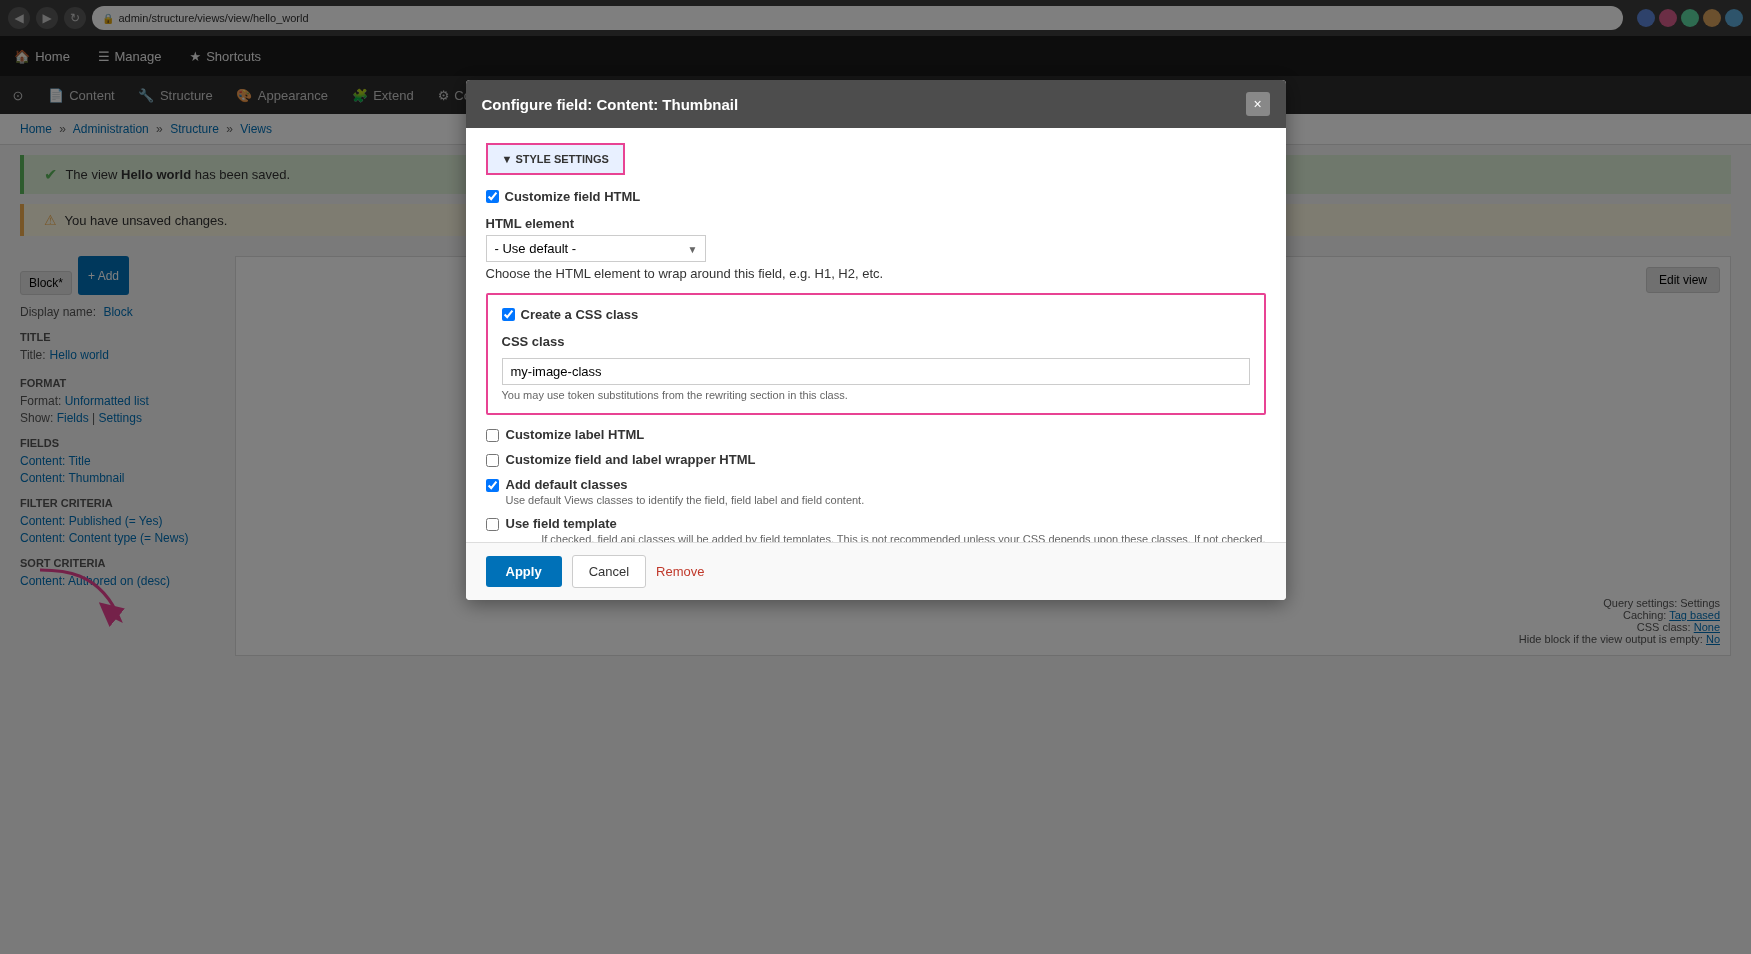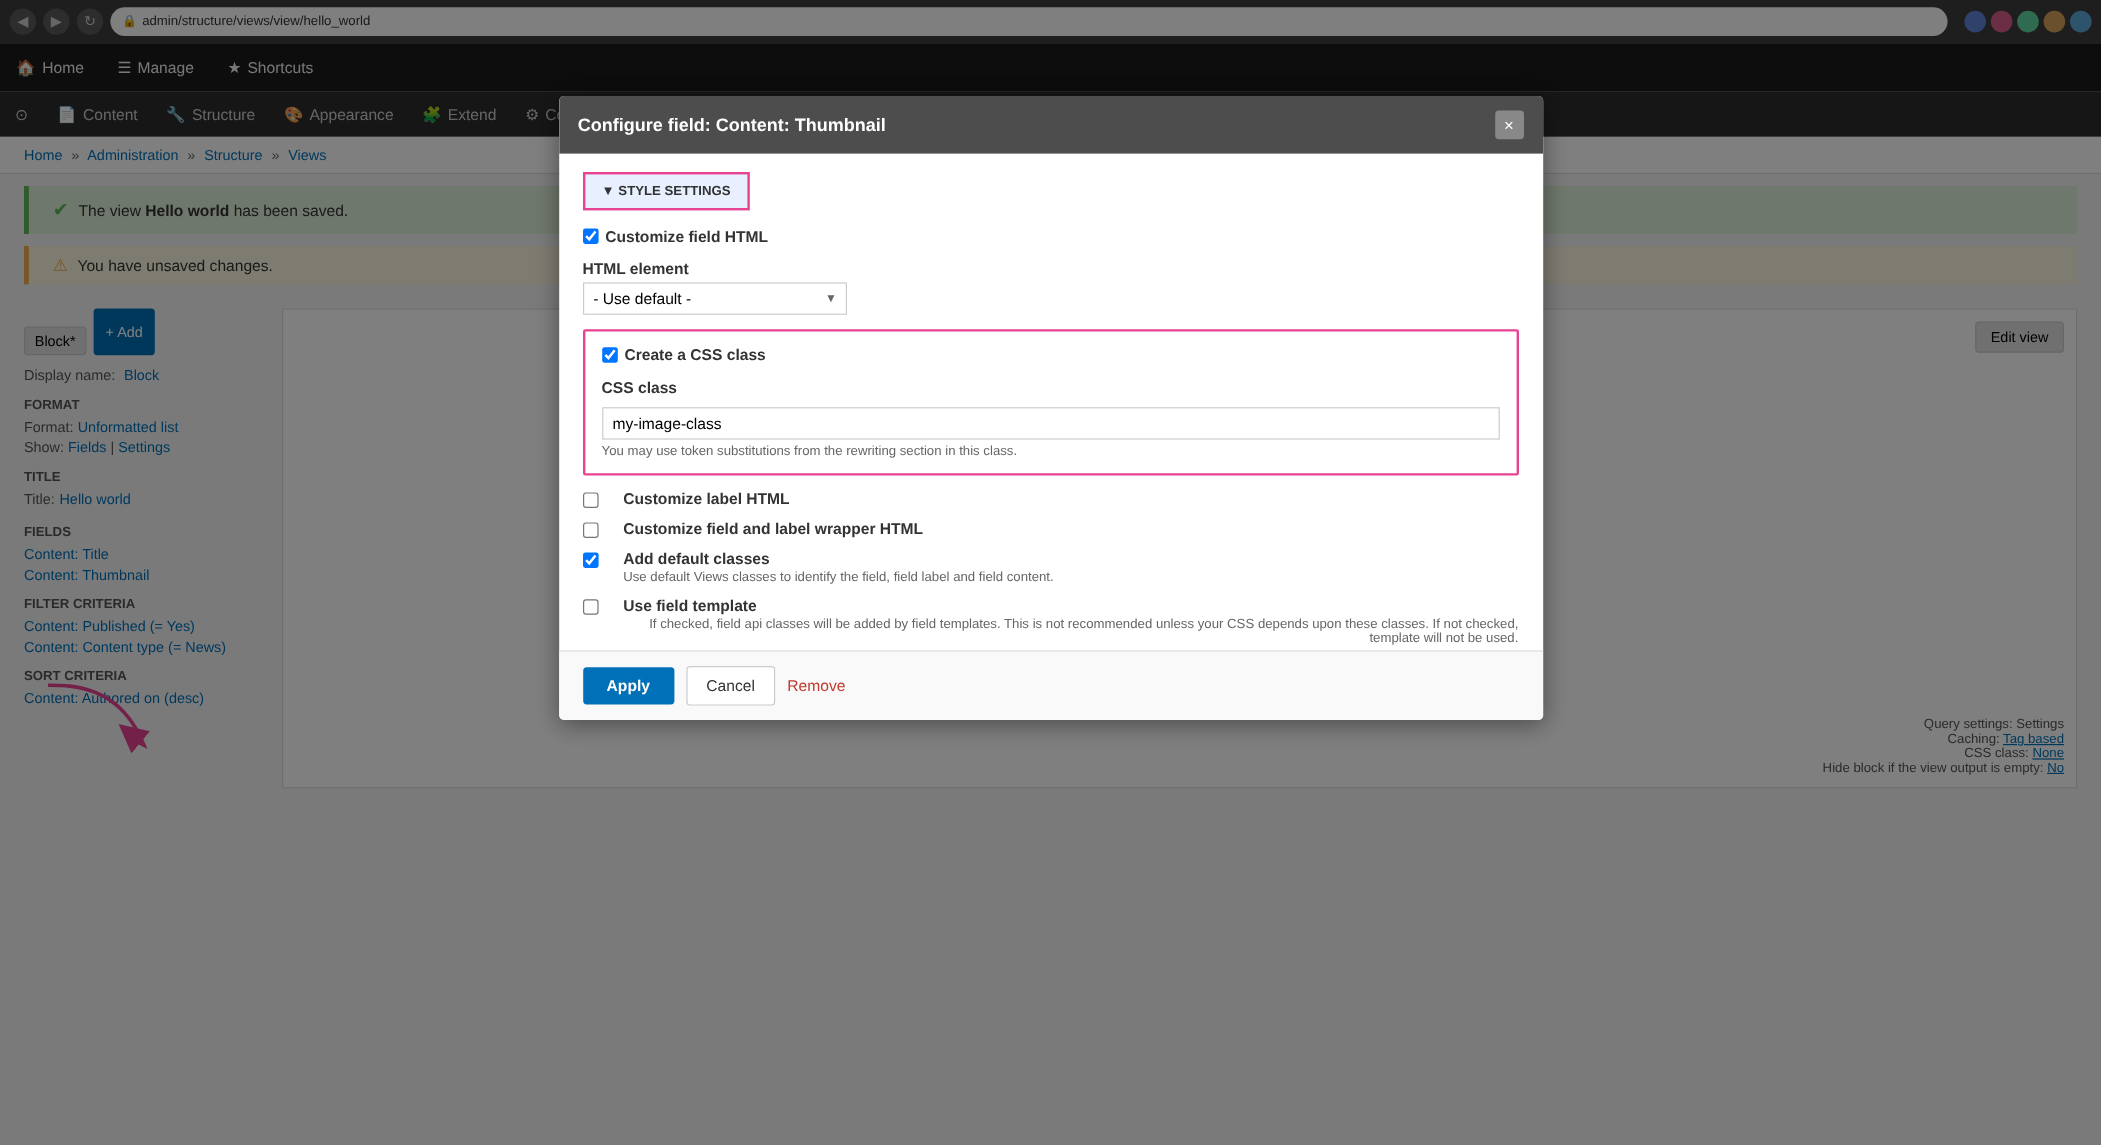--- a/index.html
+++ b/index.html
@@ -169,21 +169,21 @@
       padding: 12px 14px;
       margin-bottom: 12px;
     }
 
     .form-input {
       width: 100%; border: 1px solid #ccc; padding: 5px 8px; font-size: 13px;
       margin-top: 5px; margin-bottom: 4px;
     }
 
     
-    .checkbox-row { display: flex; align-items: flex-start; gap: 21px; margin-bottom: 10px; }
+    .checkbox-row { display: flex; align-items: flex-start; gap: 7px; margin-bottom: 10px; }
     .checkbox-row input[type=checkbox] { margin-top: 2px; }
     .checkbox-row-label { font-size: 13px; font-weight: bold; }
     .checkbox-description { font-size: 11px; color: #666; margin-top: 2px; text-align: right; }
 
     
     .modal-footer {
       padding: 12px 20px;
       border-top: 1px solid #ddd;
       display: flex;
       gap: 10px;
@@ -302,37 +302,37 @@
   <div class="sidebar">
     <div class="block-add-row">
       <button class="btn-block">Block*</button>
       <button class="btn-add">+ Add</button>
     </div>
     <div class="form-row">
       <span style="font-size:12px;color:#555;">Display name:</span>
       <span style="font-size:12px;color:#0071b8;margin-left:4px;">Block</span>
     </div>
     <div class="sidebar-section">
+      <div class="sidebar-title">TITLE</div>
+      <div style="font-size:12px;color:#555;display:flex;gap:4px;">
+        <span>Title:</span>
+        <a href="#" class="sidebar-link">Hello world</a>
+      </div>
+    </div>
+    <div class="sidebar-section">
       <div class="sidebar-title">FORMAT</div>
       <div style="font-size:12px;color:#555;">
         <span>Format:</span>
         <a href="#" class="sidebar-link" style="display:inline;">Unformatted list</a>
       </div>
       <div style="font-size:12px;color:#555;margin-top:3px;">
         <span>Show:</span>
         <a href="#" class="sidebar-link" style="display:inline;">Fields</a>
         <span style="color:#555;"> | </span>
         <a href="#" class="sidebar-link" style="display:inline;">Settings</a>
-      </div>
-    </div>
-    <div class="sidebar-section">
-      <div class="sidebar-title">TITLE</div>
-      <div style="font-size:12px;color:#555;display:flex;gap:4px;">
-        <span>Title:</span>
-        <a href="#" class="sidebar-link">Hello world</a>
       </div>
     </div>
     <div class="sidebar-section">
       <div class="sidebar-title">FIELDS</div>
       <a href="#" class="sidebar-link">Content: Title</a>
       <a href="#" class="sidebar-link">Content: Thumbnail</a>
     </div>
     <div class="sidebar-section">
       <div class="sidebar-title">FILTER CRITERIA</div>
       <a href="#" class="sidebar-link">Content: Published (= Yes)</a>
@@ -402,20 +402,21 @@
 
       
       <div style="margin-bottom:12px;">
         <div class="html-element-label">HTML element</div>
         <div class="select-wrapper">
           <select class="form-select">
             <option>- Use default -</option>
           </select>
           <span class="select-arrow">▼</span>
         </div>
+        <div class="description" style="margin-left:0;margin-top:4px;">Choose the HTML element to wrap around this field, e.g. H1, H2, etc.</div>
       </div>
 
       
       <div class="css-class-box">
 
         <div class="form-row">
           <label>
             <input type="checkbox" checked="" style="">
             <span>Create a CSS class</span>
           </label>

